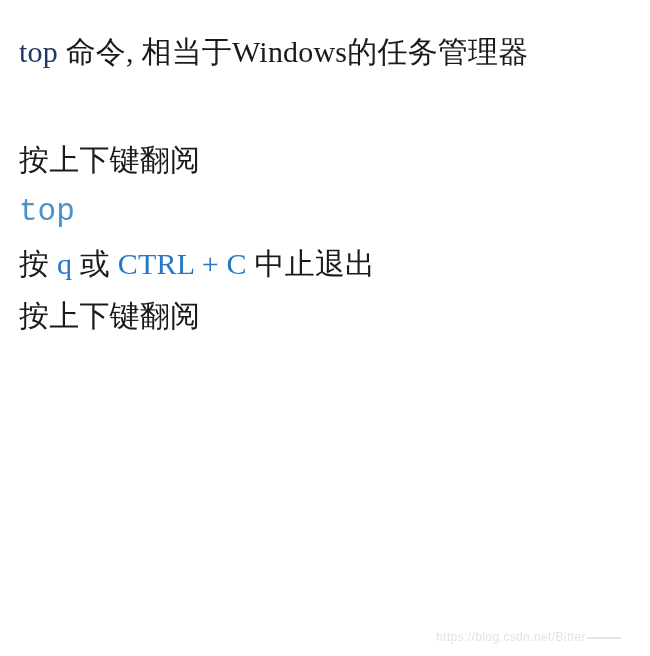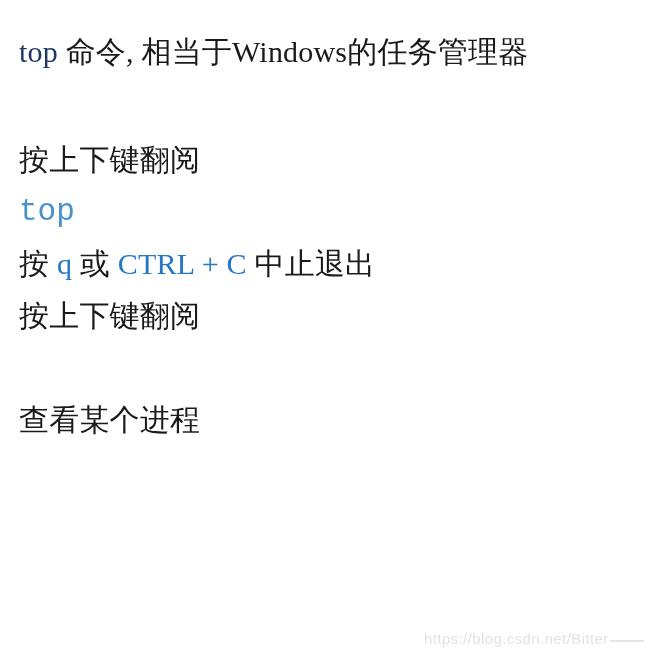--- a/index.html
+++ b/index.html
@@ -71,24 +71,24 @@
     white-space: pre;
     letter-spacing: 0px;
   }
 
   .spacer-lg { height: 56px; }
   .spacer-md { height: 52px; }
   .spacer-sm { height: 26px; }
 
   .watermark {
     position: absolute;
-    left: 424px;
+    left: 436px;
     top: 630px;
     font-family: "Liberation Sans", "DejaVu Sans", sans-serif;
-    font-size: 15px;
+    font-size: 12px;
     letter-spacing: 0.4px;
     color: #e3e3e3;
     white-space: nowrap;
     user-select: none;
   }
   .watermark .wm-tail {
     display: inline-block;
     width: 34px;
     border-bottom: 2px solid #e6e6e6;
     vertical-align: 2px;
@@ -113,21 +113,20 @@
     <div class="block">
       <div class="line heading">按上下键翻阅</div>
       <div class="codeline">top</div>
       <div class="line"><span>按 </span><span class="tok-blue">q</span><span> 或 </span><span class="tok-blue">CTRL + C</span><span> 中止退出</span></div>
       <div class="line">按上下键翻阅</div>
     </div>
 
     <div class="spacer-md"></div>
 
     <div class="block">
-      <div class="line heading">查看某个进程</div>
     </div>
 
     <div class="spacer-md"></div>
 
 
   </div>
 
   <div class="watermark"><span>https://blog.csdn.net/Bitter</span><span class="wm-tail"></span></div>
 
 </div>

